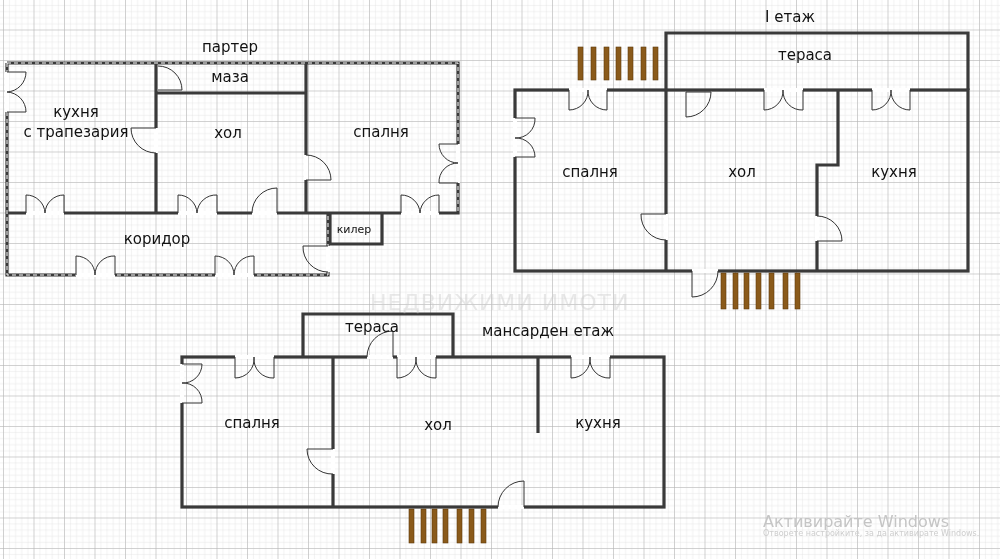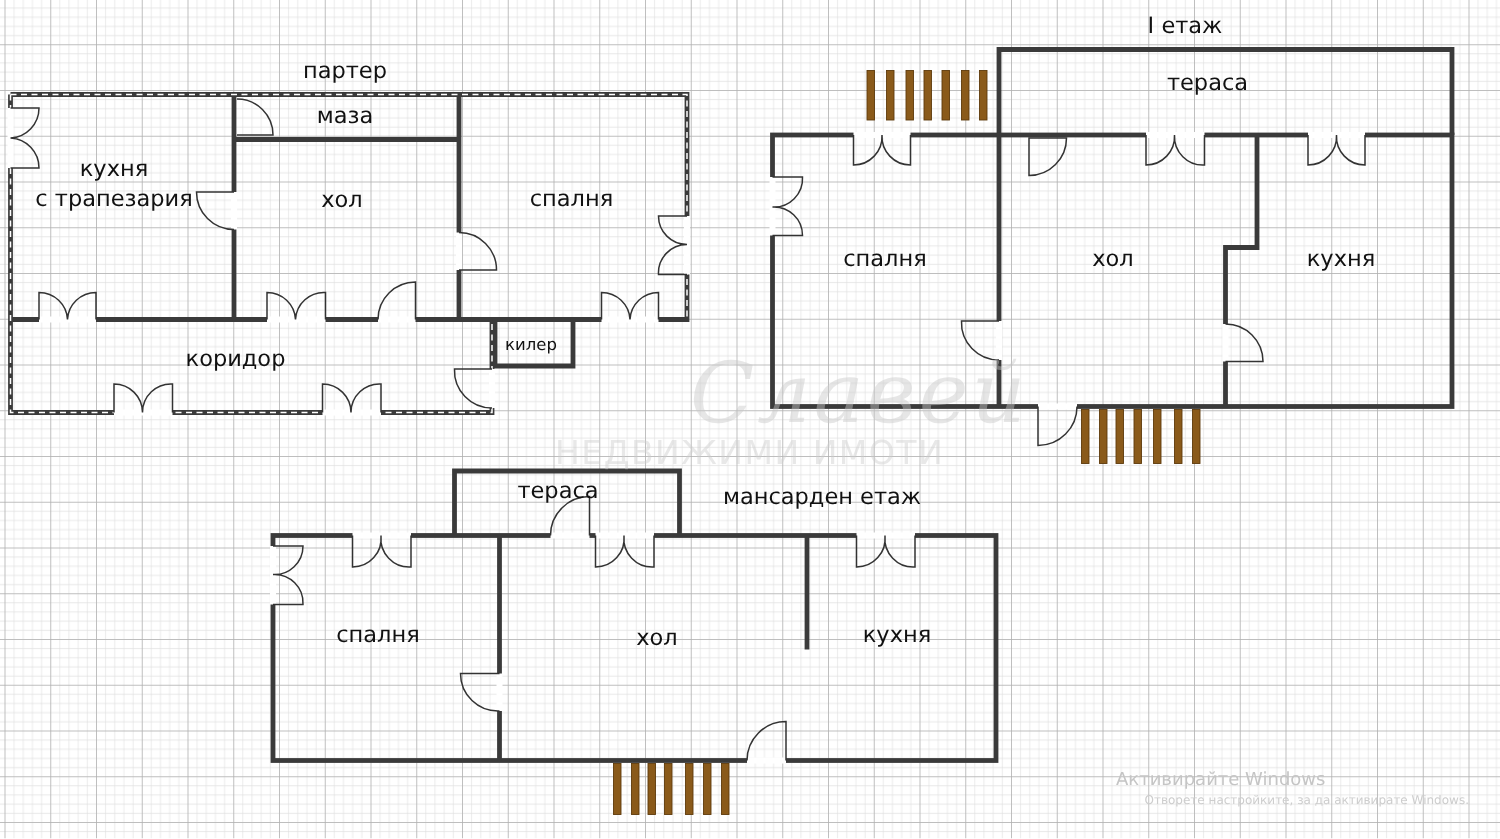--- a/index.html
+++ b/index.html
@@ -6,21 +6,21 @@
   body { width: 1000px; height: 559px; overflow: hidden; position: relative; font-family: "DejaVu Sans", "Liberation Sans", sans-serif; }
   #plan { position: absolute; left: 0; top: 0; width: 1000px; height: 559px; }
   .wall { fill: none; stroke: #3a3a3a; stroke-width: 3.2; }
   .wall-in { fill: none; stroke: #ffffff; stroke-width: 1; stroke-dasharray: 4 3; }
   .door { fill: none; stroke: #333; stroke-width: 1; }
   .door-gap { stroke: #fff; stroke-width: 4; }
   .step { fill: #8a5a1a; stroke: #5e3b0c; stroke-width: 0.6; }
   .room-label { font-family: "DejaVu Sans", sans-serif; font-size: 15px; fill: #111; }
   .floor-label { font-family: "DejaVu Sans", sans-serif; font-size: 15px; fill: #111; }
   .small-label { font-family: "DejaVu Sans", sans-serif; font-size: 11px; fill: #111; }
-  .watermark-title { position: absolute; left: 744px; top: 512px; font-family: "DejaVu Sans", sans-serif; font-size: 12px; color: #c5c5c5; white-space: nowrap; }
+  .watermark-title { position: absolute; left: 763px; top: 512px; font-family: "DejaVu Sans", sans-serif; font-size: 16px; color: #c5c5c5; white-space: nowrap; }
   .watermark-sub { position: absolute; left: 763px; top: 529px; font-family: "DejaVu Sans", sans-serif; font-size: 8px; color: #cdcdcd; white-space: nowrap; text-align: center; }
   .logo-wm { position: absolute; left: 370px; top: 230px; width: 280px; height: 100px; pointer-events: none; }
   .logo-wm .script { position: absolute; left: 90px; top: 0px; font-family: "DejaVu Serif", serif; font-style: italic; font-size: 56px; color: rgba(200,200,200,0.45); letter-spacing: 2px; }
   .logo-wm .tag { position: absolute; left: 0; top: 60px; font-family: "DejaVu Sans", sans-serif; font-size: 22px; color: rgba(205,205,205,0.45); letter-spacing: 1px; white-space: nowrap; }
 </style>
 </head>
 <body>
 
 <svg id="plan" viewBox="0 0 1000 559" xmlns="http://www.w3.org/2000/svg">
   <defs>
@@ -232,18 +232,17 @@
     </g>
     <text class="floor-label" x="548" y="336" text-anchor="middle">мансарден етаж</text>
     <text class="room-label" x="372" y="332" text-anchor="middle">тераса</text>
     <text class="room-label" x="252" y="428" text-anchor="middle">спалня</text>
     <text class="room-label" x="438" y="430" text-anchor="middle">хол</text>
     <text class="room-label" x="598" y="428" text-anchor="middle">кухня</text>
   </g>
 </svg>
 
 <div class="logo-wm">
-  <span class="script">Славей</span>
   <span class="tag">НЕДВИЖИМИ ИМОТИ</span>
 </div>
 
 <div class="watermark-title">Активирайте Windows</div>
 <div class="watermark-sub">Отворете настройките, за да активирате Windows.</div>
 
 </body></html>

